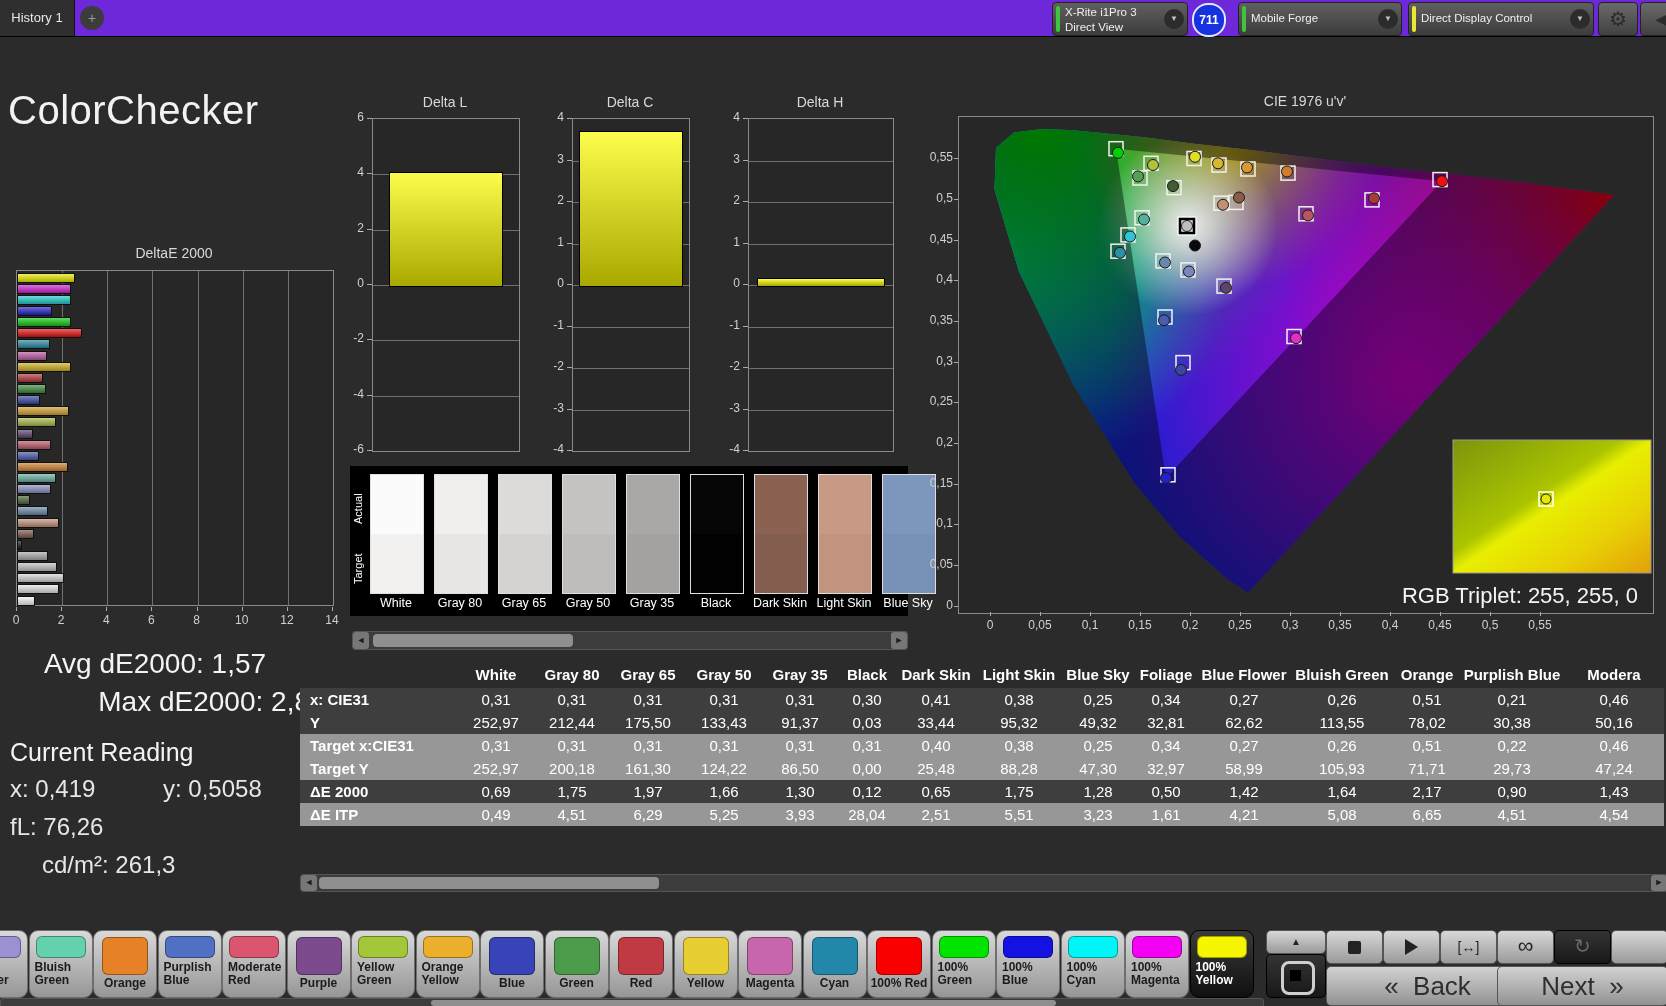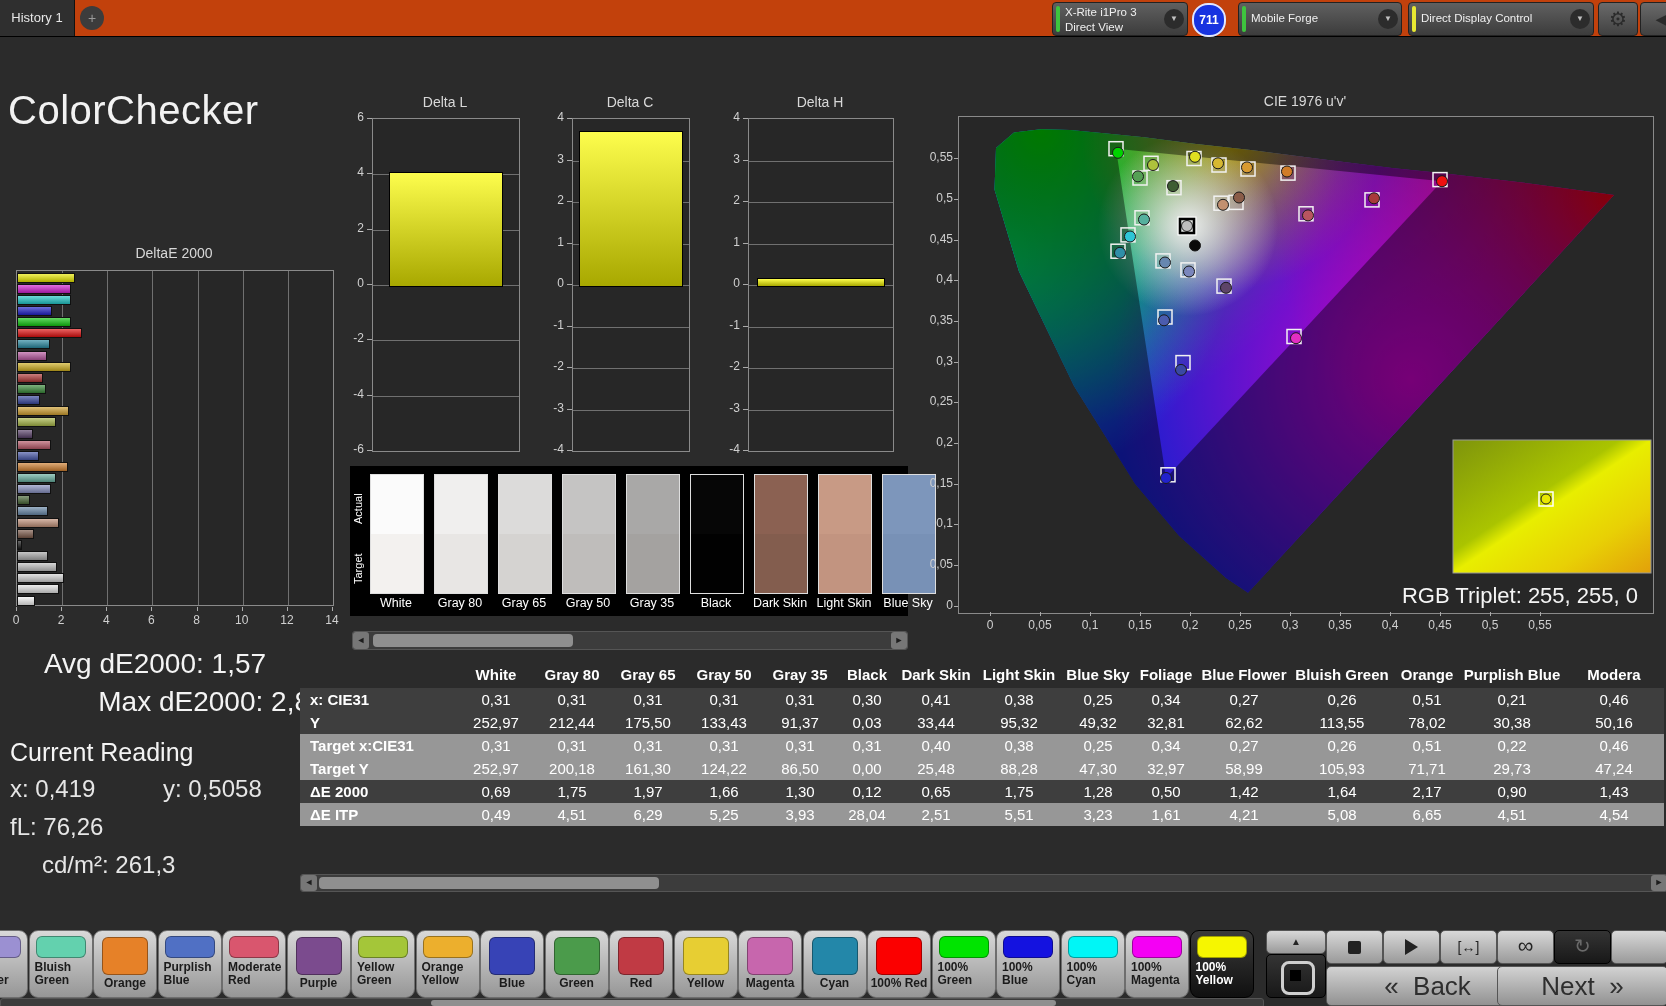--- a/index.html
+++ b/index.html
@@ -1,20 +1,20 @@
 <!DOCTYPE html>
 <html><head>
 <meta charset="utf-8">
 <style>
   html,body{margin:0;padding:0;background:#2b2b2b;}
   #app{position:relative;width:1666px;height:1006px;background:#2b2b2b;overflow:hidden;
        font-family:"Liberation Sans",sans-serif;color:#e6e6e6;}
   .abs{position:absolute;}
   
-  #topbar{left:0;top:0;width:1666px;height:36px;background:#c2410c;border-bottom:1px solid #000;}
+  #topbar{left:0;top:0;width:1666px;height:36px;background:#6d28d9;border-bottom:1px solid #000;}
   .tab{left:0;top:0;width:74px;height:36px;background:#2f2f2f;border-right:1px solid #111;
        color:#e8e8e8;font-size:13px;line-height:36px;text-align:center;}
   .plusbtn{left:80px;top:6px;width:24px;height:24px;border-radius:12px;background:#3c3c3c;
        color:#9a9a9a;font-size:14px;line-height:24px;text-align:center;}
   .ddl{top:2px;height:32px;border-radius:4px;background:linear-gradient(#606060,#3c3c3c);
        border:1px solid #222;color:#f0f0f0;font-size:11.5px;}
   .ddl .ind{position:absolute;left:3px;top:3px;bottom:3px;width:4px;border-radius:2px;}
   .ddl .txt{position:absolute;left:12px;top:0;right:26px;}
   .ddl .chev{position:absolute;right:3px;top:6px;width:20px;height:20px;border-radius:10px;
        background:#2c2c2c;color:#c0c0c0;font-size:8px;line-height:20px;text-align:center;}

